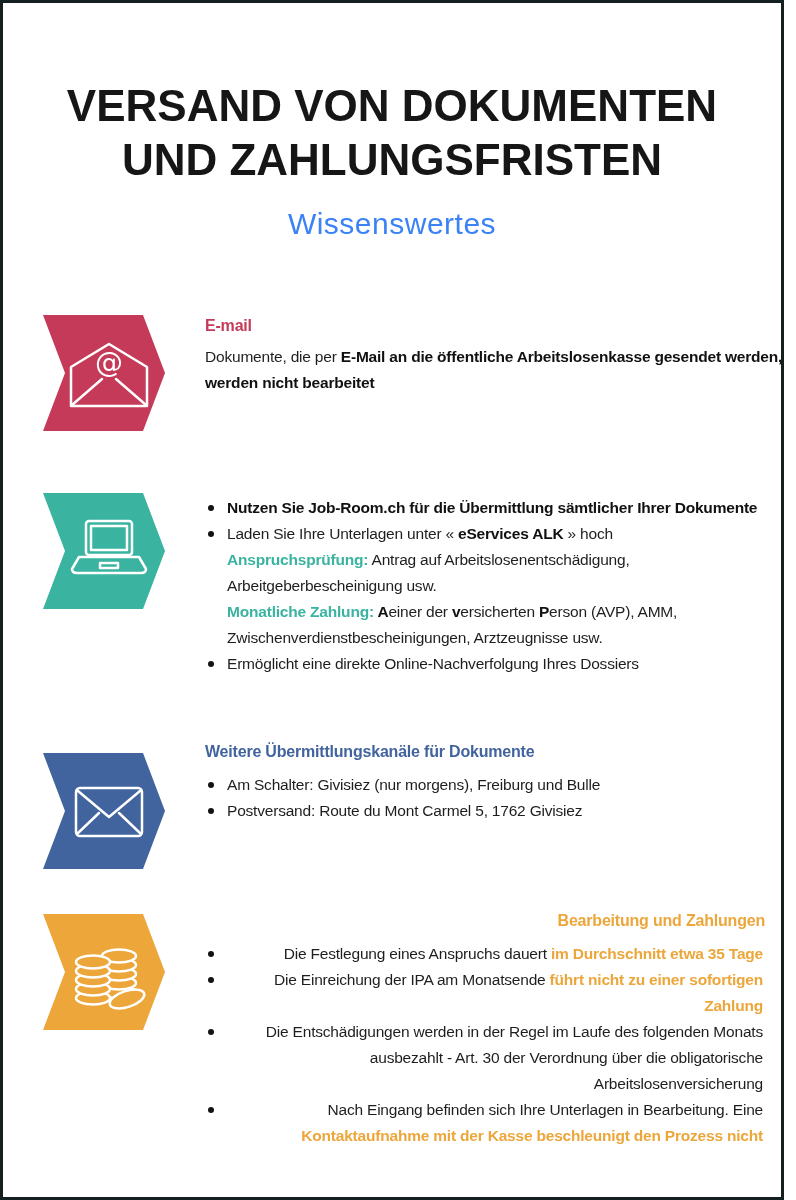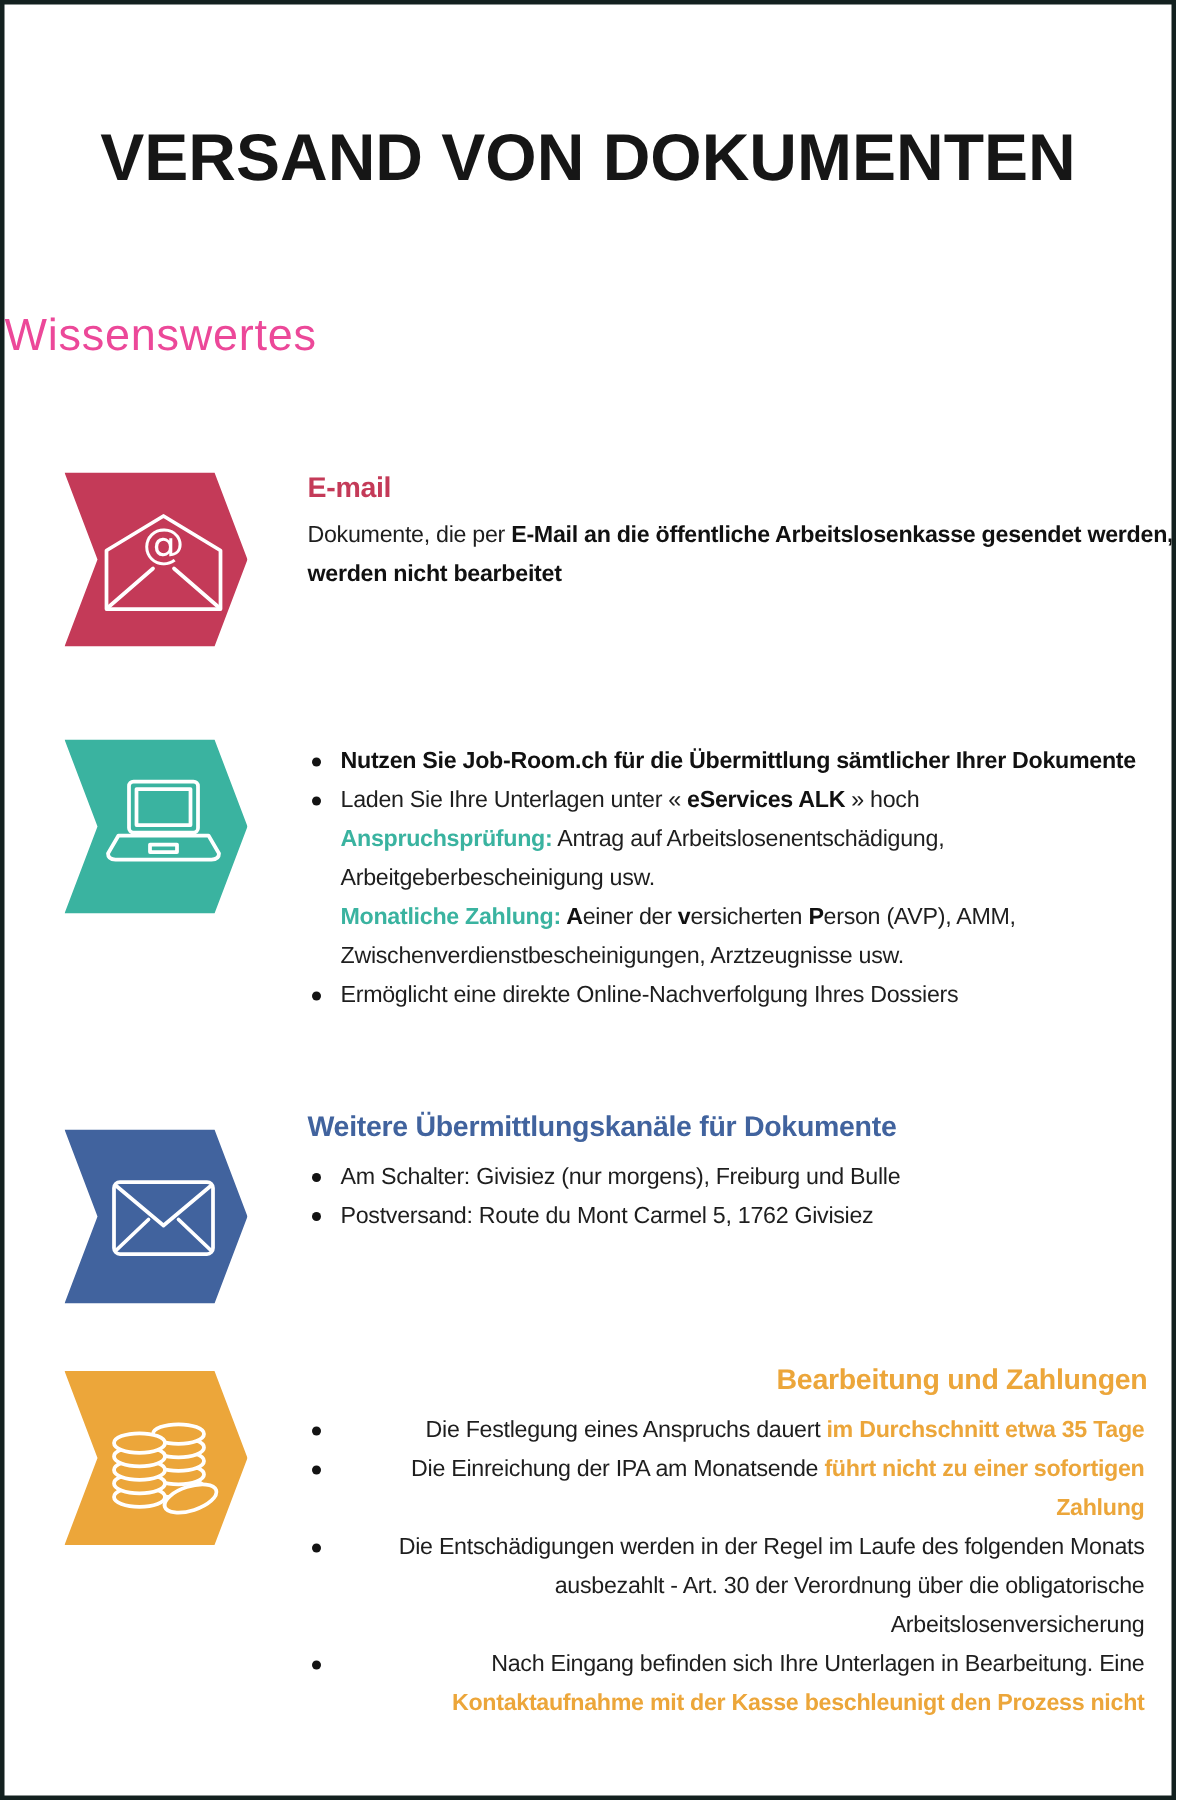--- a/index.html
+++ b/index.html
@@ -14,42 +14,43 @@
   }
   
   .title{
     position:absolute;top:76px;left:0;right:0;
     text-align:center;
     font-size:44px;line-height:54px;font-weight:700;
     color:#161616;letter-spacing:0px;margin:0;
   }
   .subtitle{
     position:absolute;top:203px;left:0;right:0;
+    text-align:center;
     font-size:30px;line-height:36px;font-weight:400;
-    color:#ec4899;letter-spacing:0.5px;
+    color:#3b82f6;letter-spacing:0.5px;
   }
   
   .section{position:absolute;left:40px;width:722px;display:flex;}
   .s1{top:311px;--accent:#c43a58;}
   .s2{top:484px;--accent:#3ab3a0;}
   .s3{top:737px;--accent:#41639e;}
   .s4{top:906px;text-align:right;--accent:#eca63a;}
   .icon-col{flex:0 0 162px;}
   svg.badge{display:block;width:122px;height:116px;}
   .s1 svg.badge{margin-top:1px;}
   .s2 svg.badge{margin-top:6px;}
   .s3 svg.badge{margin-top:13px;}
   .s4 svg.badge{margin-top:5px;}
   .arrow{fill:var(--accent);}
   .pict{stroke:#ffffff;stroke-width:2.5;fill:none;stroke-linejoin:round;stroke-linecap:round;}
   .coin{fill:var(--accent);stroke:#ffffff;stroke-width:2.5;}
   .content{flex:1;min-width:0;}
   h2{
     margin:0;color:var(--accent);
-    font-size:19px;line-height:24px;font-weight:700;letter-spacing:-0.2px;
+    font-size:16px;line-height:24px;font-weight:700;letter-spacing:-0.2px;
   }
   .body-text{
     font-size:15.5px;line-height:26px;color:#1e1e1e;letter-spacing:-0.2px;
   }
   .r{white-space:pre-wrap;}
   .b{font-weight:700;color:#111;}
   .ab{font-weight:700;color:var(--accent);}
   p.body-text{margin:6px 0 0 0;width:585px;}
   ul.bullets{list-style:none;margin:8px 0 0 0;padding:0;width:558px;}
   ul.bullets li{position:relative;padding-left:22px;margin:0;}
@@ -57,21 +58,21 @@
     content:"";position:absolute;left:3px;top:10px;
     width:6px;height:6px;border-radius:50%;background:#131313;
   }
   .sublines{width:475px;}
 </style>
 </head>
 <body>
 
 <div class="page">
 
-  <h1 class="title"><span>VERSAND VON DOKUMENTEN</span><br></h1>
+  <h1 class="title"><span>VERSAND VON DOKUMENTEN</span><br><span>UND ZAHLUNGSFRISTEN</span></h1>
 
   <div class="subtitle">Wissenswertes</div>
 
   <div class="section s1">
     <div class="icon-col">
       <svg class="badge" viewBox="0 0 122 116">
         <polygon class="arrow" points="0,0 100,0 122,58 100,116 0,116 22,58"></polygon>
         <g class="pict">
           <path d="M28,52 L66,29 L104,52 L104,91 L28,91 Z"></path>
           <path d="M29,90 L59,64 M103,90 L73,64"></path>

